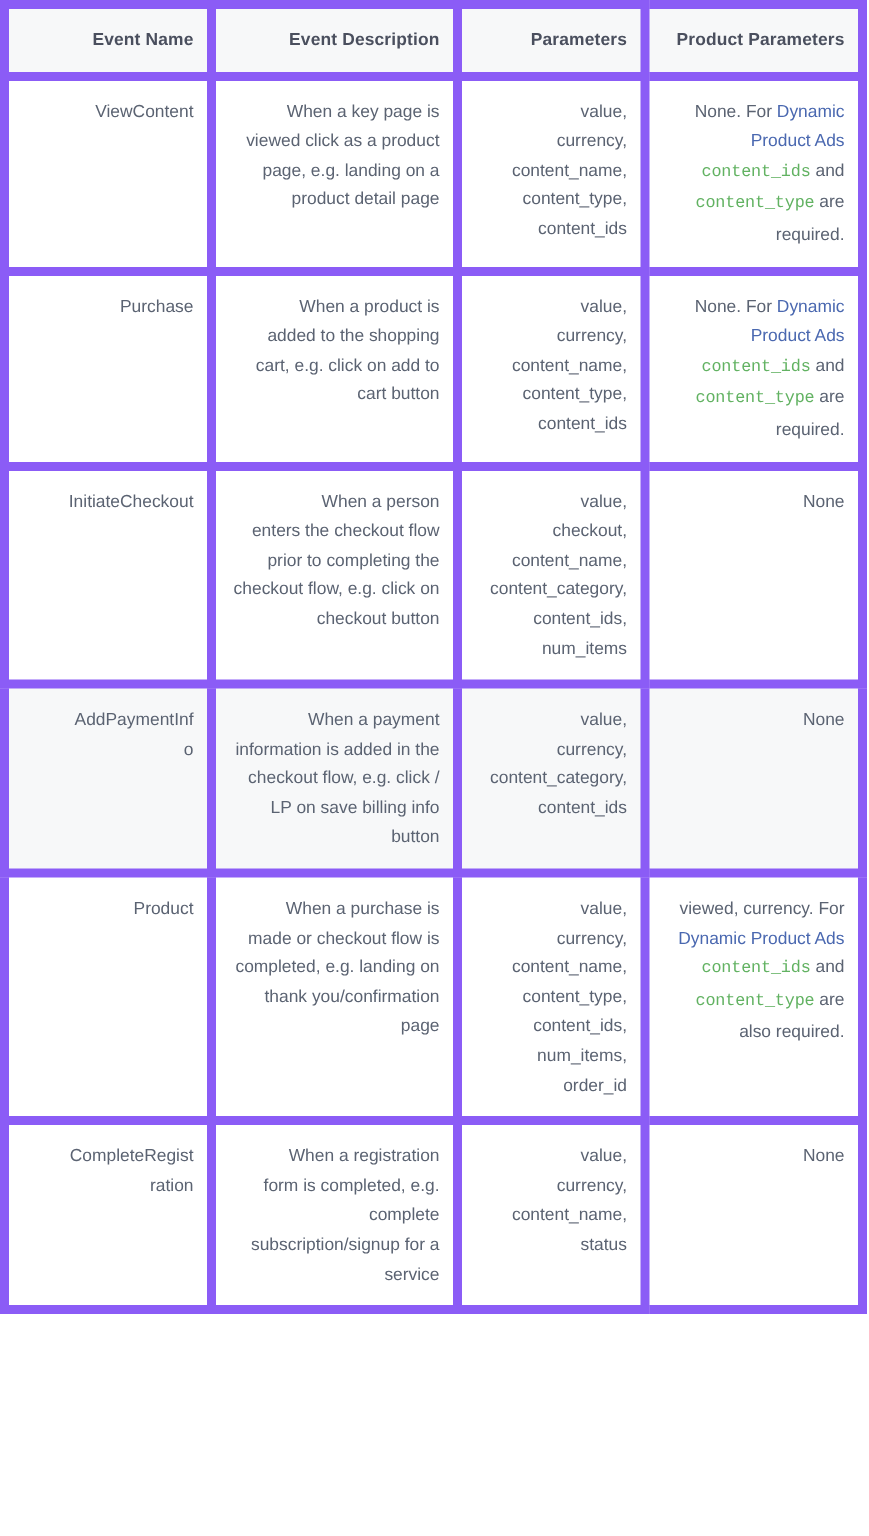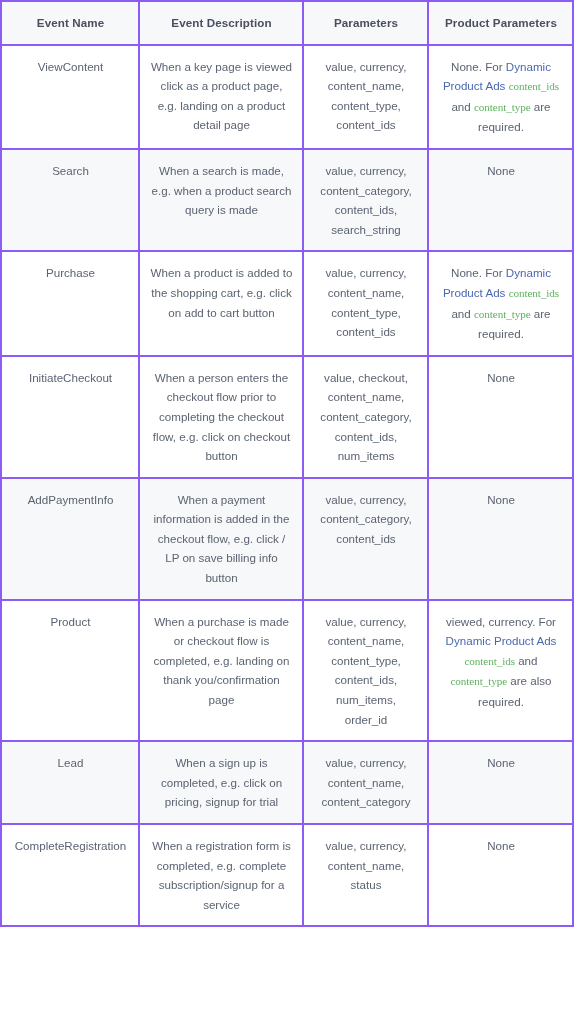--- a/index.html
+++ b/index.html
@@ -23,23 +23,23 @@
     margin: 0;
   }
 
   #events-table col.c-name  { width: 138px; }
   #events-table col.c-desc  { width: 164px; }
   #events-table col.c-param { width: 125px; }
   #events-table col.c-req   { width: 145px; }
 
   #events-table th,
   #events-table td {
-    border: 2px solid #8b5cf6;
+    border: 6px solid #8b5cf6;
     vertical-align: top;
-    text-align: center;
+    text-align: right;
     padding: 11px 9px 11px 10px;
     line-height: 19.6px;
     word-wrap: break-word;
     overflow-wrap: break-word;
   }
 
   #events-table thead th {
     background: #f7f8f9;
     color: #4a4f5e;
     font-size: 11.6px;
@@ -53,29 +53,29 @@
     background: #ffffff;
     color: #5b6372;
     font-size: 11.6px;
     font-weight: normal;
   }
 
   #events-table tbody tr.striped td {
     background: #f7f8f9;
   }
 
-  .cell-text { display: inline; }
+  .cell-text { display: inline; margin-left: 29px; }
 
   a.doc-link {
     color: #4a68b0;
     text-decoration: none;
   }
 
   code.param-code {
-    font-family: Liberation Serif, serif;
+    font-family: Liberation Mono, monospace;
     color: #62b262;
     font-size: 11.2px;
     background: transparent;
     padding: 0;
     letter-spacing: -0.1px;
   }
 </style>
 </head>
 <body>
 
@@ -94,26 +94,20 @@
       <th>Product Parameters</th>
     </tr>
   </thead>
   <tbody id="events-body">
       <tr>
         <td><span class="cell-text">ViewContent</span></td>
         <td><span class="cell-text">When a key page is viewed click as a product page, e.g. landing on a product detail page</span></td>
         <td><span class="cell-text">value, currency, content_name, content_type, content_ids</span></td>
         <td><span>None. For </span><a class="doc-link" href="#">Dynamic Product Ads</a><span> </span><code class="param-code">content_ids</code><span> and </span><code class="param-code">content_type</code><span> are required.</span></td>
       </tr>
-      <tr class="striped">
-        <td><span class="cell-text">Search</span></td>
-        <td><span class="cell-text">When a search is made, e.g. when a product search query is made</span></td>
-        <td><span class="cell-text">value, currency, content_category, content_ids, search_string</span></td>
-        <td><span>None</span></td>
-      </tr>
       <tr>
         <td><span class="cell-text">Purchase</span></td>
         <td><span class="cell-text">When a product is added to the shopping cart, e.g. click on add to cart button</span></td>
         <td><span class="cell-text">value, currency, content_name, content_type, content_ids</span></td>
         <td><span>None. For </span><a class="doc-link" href="#">Dynamic Product Ads</a><span> </span><code class="param-code">content_ids</code><span> and </span><code class="param-code">content_type</code><span> are required.</span></td>
       </tr>
       <tr>
         <td><span class="cell-text">InitiateCheckout</span></td>
         <td><span class="cell-text">When a person enters the checkout flow prior to completing the checkout flow, e.g. click on checkout button</span></td>
         <td><span class="cell-text">value, checkout, content_name, content_category, content_ids, num_items</span></td>
@@ -124,26 +118,20 @@
         <td><span class="cell-text">When a payment information is added in the checkout flow, e.g. click / LP on save billing info button</span></td>
         <td><span class="cell-text">value, currency, content_category, content_ids</span></td>
         <td><span>None</span></td>
       </tr>
       <tr>
         <td><span class="cell-text">Product</span></td>
         <td><span class="cell-text">When a purchase is made or checkout flow is completed, e.g. landing on thank you/confirmation page</span></td>
         <td><span class="cell-text">value, currency, content_name, content_type, content_ids, num_items, order_id</span></td>
         <td><span>viewed, currency. For </span><a class="doc-link" href="#">Dynamic Product Ads</a><span> </span><code class="param-code">content_ids</code><span> and </span><code class="param-code">content_type</code><span> are also required.</span></td>
       </tr>
-      <tr class="striped">
-        <td><span class="cell-text">Lead</span></td>
-        <td><span class="cell-text">When a sign up is completed, e.g. click on pricing, signup for trial</span></td>
-        <td><span class="cell-text">value, currency, content_name, content_category</span></td>
-        <td><span>None</span></td>
-      </tr>
       <tr>
         <td><span class="cell-text">CompleteRegistration</span></td>
         <td><span class="cell-text">When a registration form is completed, e.g. complete subscription/signup for a service</span></td>
         <td><span class="cell-text">value, currency, content_name, status</span></td>
         <td><span>None</span></td>
       </tr>
     </tbody>
 </table>
 
 </body></html>

